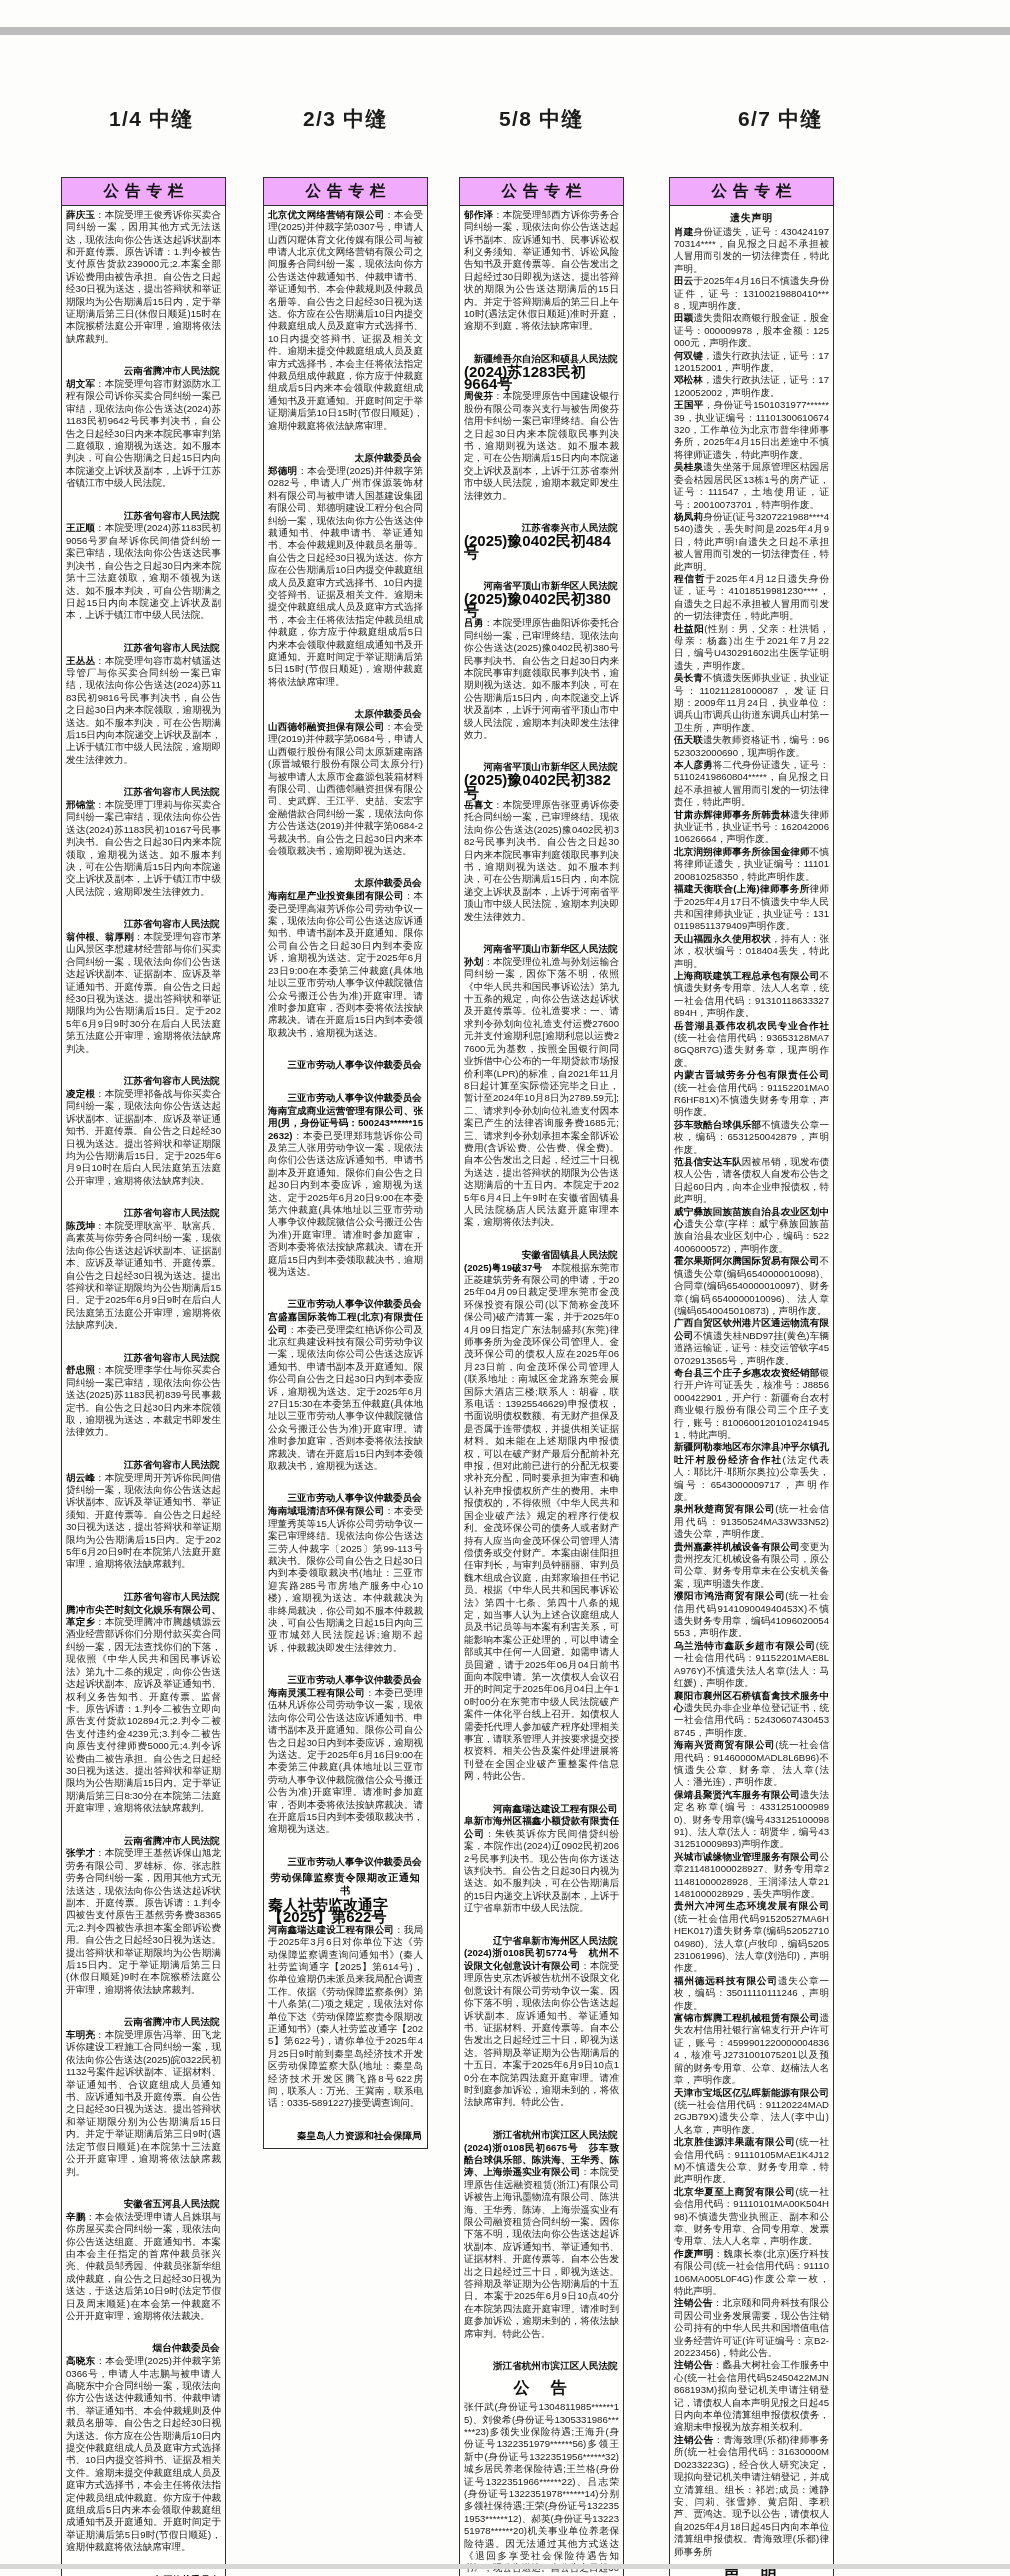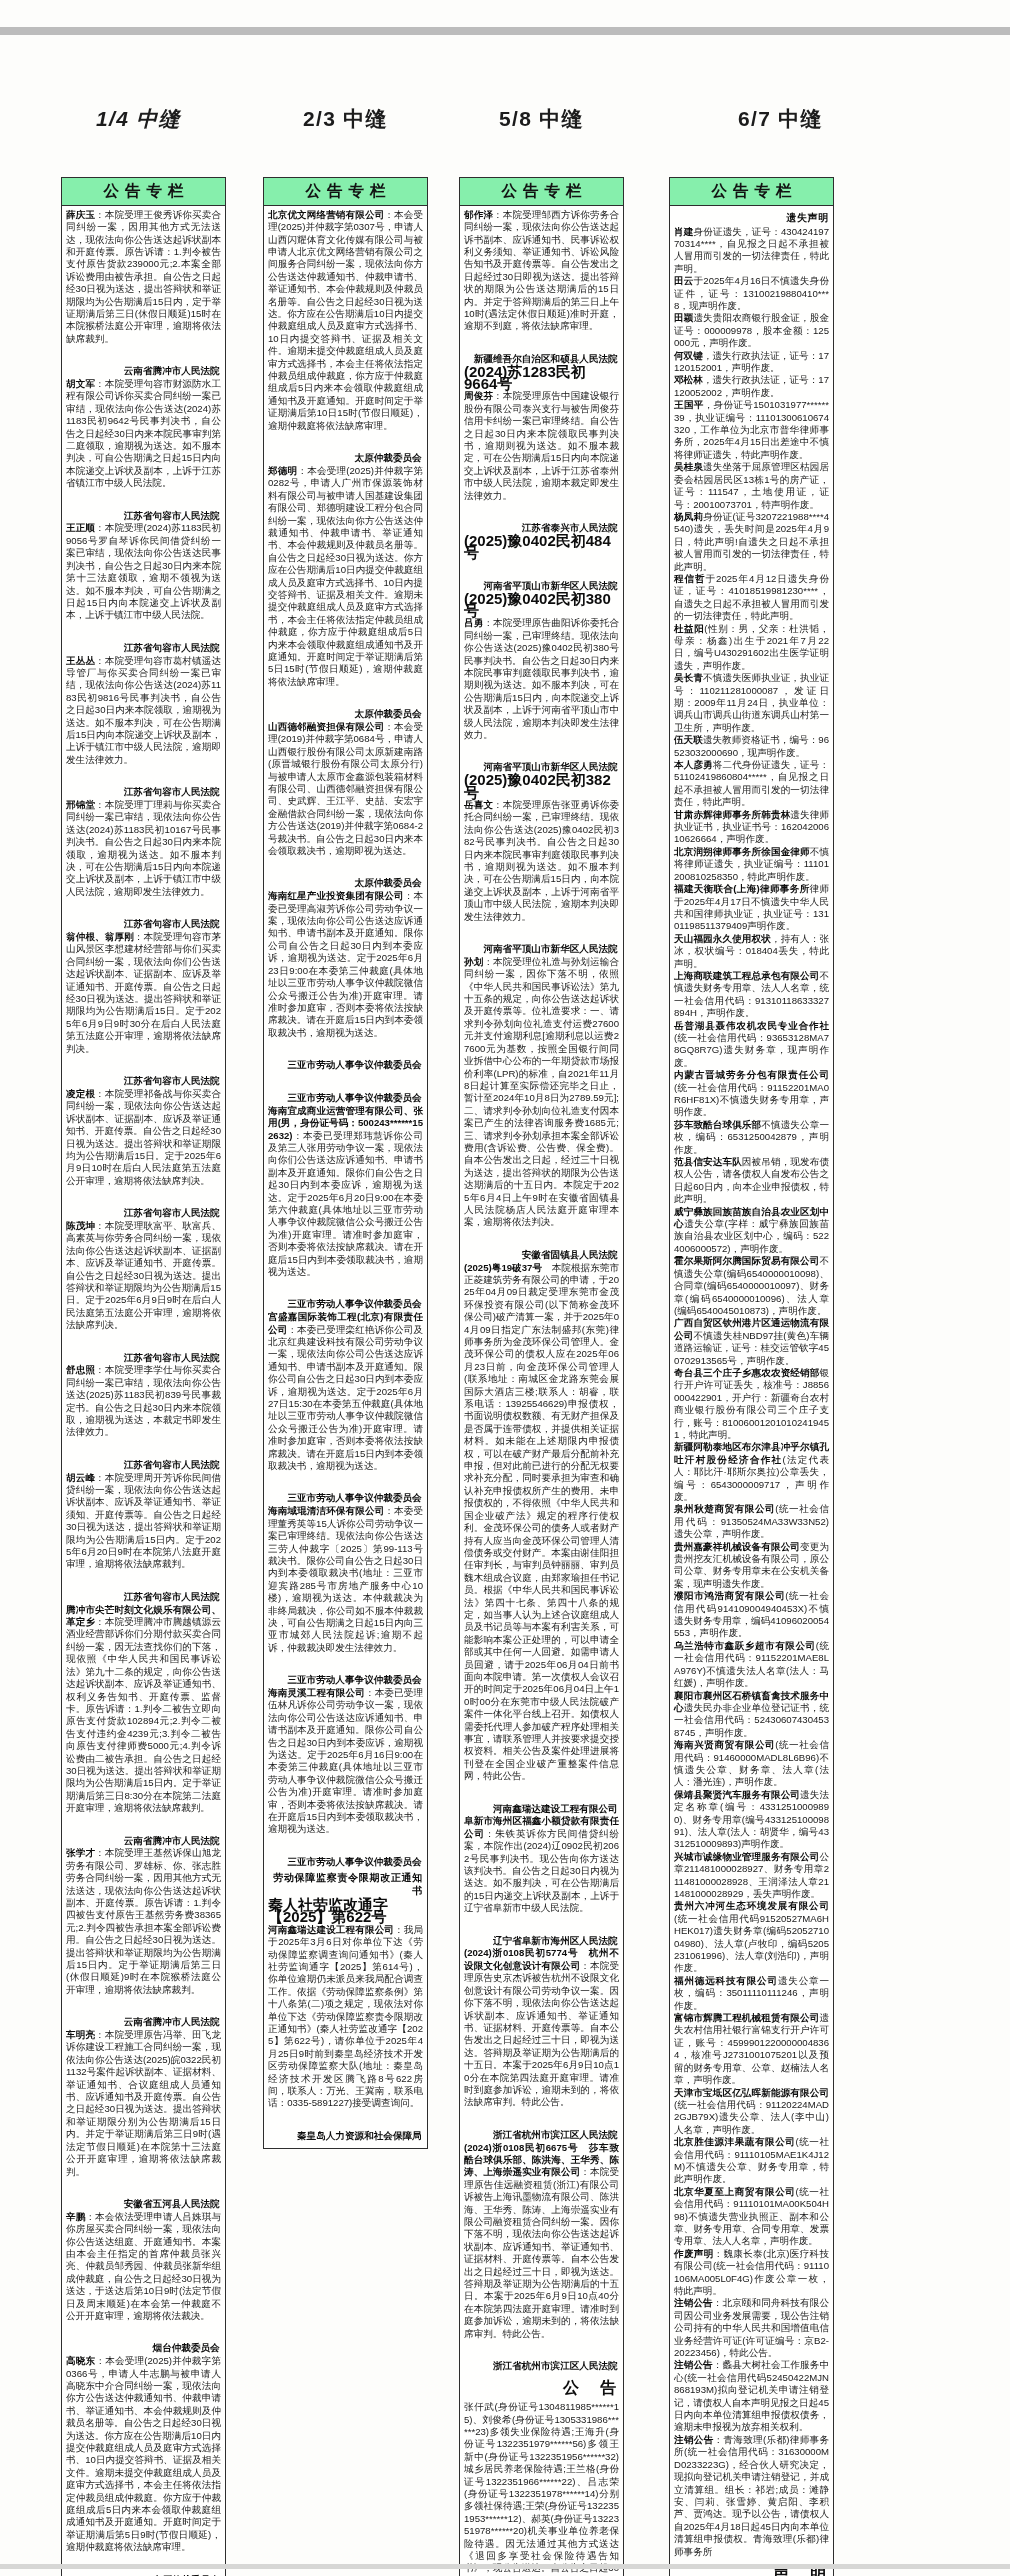--- a/index.html
+++ b/index.html
@@ -16,47 +16,47 @@
     position:absolute;top:105px;width:165px;
     text-align:center;font-size:21px;font-weight:bold;
     letter-spacing:1.3px;color:#1c1c1c;
   }
   .col{
     position:absolute;top:177px;width:165px;
     border:0.7px solid #2e2e2e;background:#fffffe;
     box-sizing:border-box;
   }
   .col-header{
-    background:#86efac;border-bottom:0.7px solid #2e2e2e;
+    background:#f0abfc;border-bottom:0.7px solid #2e2e2e;
     text-align:center;font-size:15.5px;font-weight:bold;
     letter-spacing:6px;padding:3.4px 0 2.7px 6px;color:#111;
   }
   .col-body{padding:2.7px 4px 5.4px 4px;}
   p.notice{
     margin:0;font-size:9.6px;line-height:12.4px;
     text-align:justify;word-break:break-all;color:#191919;
   }
   p.notice.ind{text-indent:2em;}
   .b{font-weight:bold;color:#0d0d0d;}
   .case-line{font-weight:bold;font-size:15px;line-height:12.4px;color:#0d0d0d;}
   .sign{
     font-weight:bold;text-align:right;font-size:9.6px;
     line-height:12.8px;color:#0d0d0d;padding-right:1.3px;margin-top:20px;
   }
-  .h{text-align:right;font-weight:bold;color:#0d0d0d;margin:2px 0 1.3px 0;}
+  .h{text-align:center;font-weight:bold;color:#0d0d0d;margin:2px 0 1.3px 0;}
   .h.lg{font-size:16px;line-height:21.6px;letter-spacing:2.7px;margin:4px 0 2.7px 0;}
   .h.sm{font-size:10px;line-height:13.5px;letter-spacing:0.7px;}
 </style>
 </head>
 <body>
 
 <div class="canvas">
   <div class="scan-strip top"></div>
   <div id="titles">
-      <div class="gutter-title" style="left: 56px; font-style: italic;">1/4 中缝</div>
+      <div class="gutter-title" style="left: 69px;">1/4 中缝</div>
       <div class="gutter-title" style="left: 263px;">2/3 中缝</div>
       <div class="gutter-title" style="left: 459px;">5/8 中缝</div>
       <div class="gutter-title" style="left: 698px;">6/7 中缝</div>
     </div>
   <div id="columns">
       <div class="col" style="left: 61px; min-height: 2361px;">
         <div class="col-header">公告专栏</div>
         <div class="col-body">
           <p class="notice"><span class="b">薛庆玉</span>：本院受理王俊秀诉你买卖合同纠纷一案，因用其他方式无法送达，现依法向你公告送达起诉状副本和开庭传票。原告诉请：1.判令被告支付原告货款239000元;2.本案全部诉讼费用由被告承担。自公告之日起经30日视为送达，提出答辩状和举证期限均为公告期满后15日内，定于举证期满后第三日(休假日顺延)15时在本院猴桥法庭公开审理，逾期将依法缺席裁判。</p>
           <div class="sign">云南省腾冲市人民法院</div>

